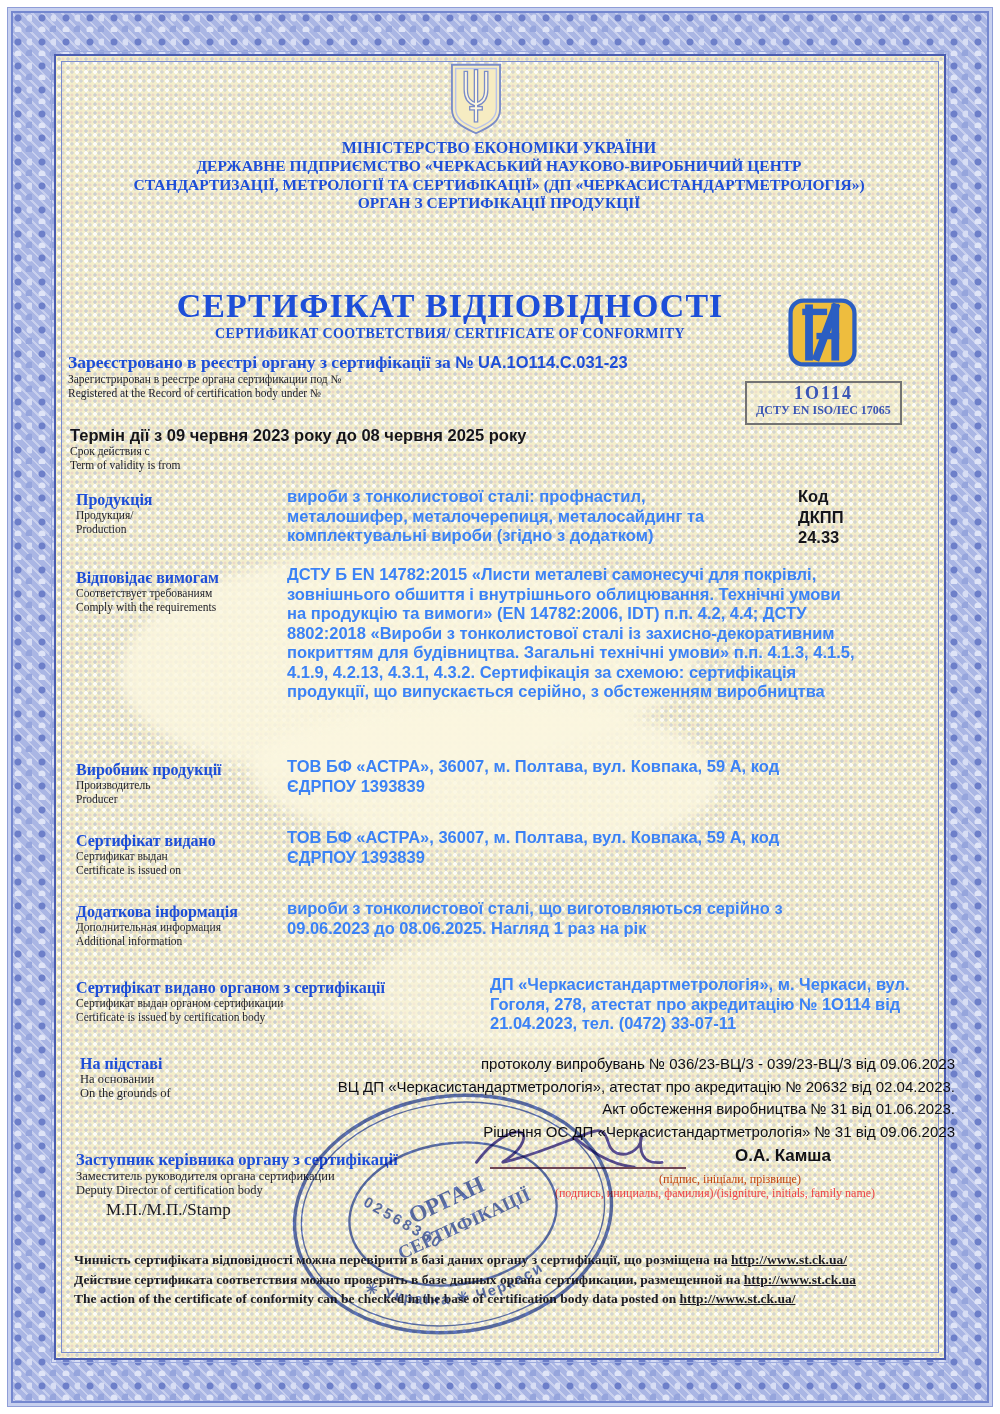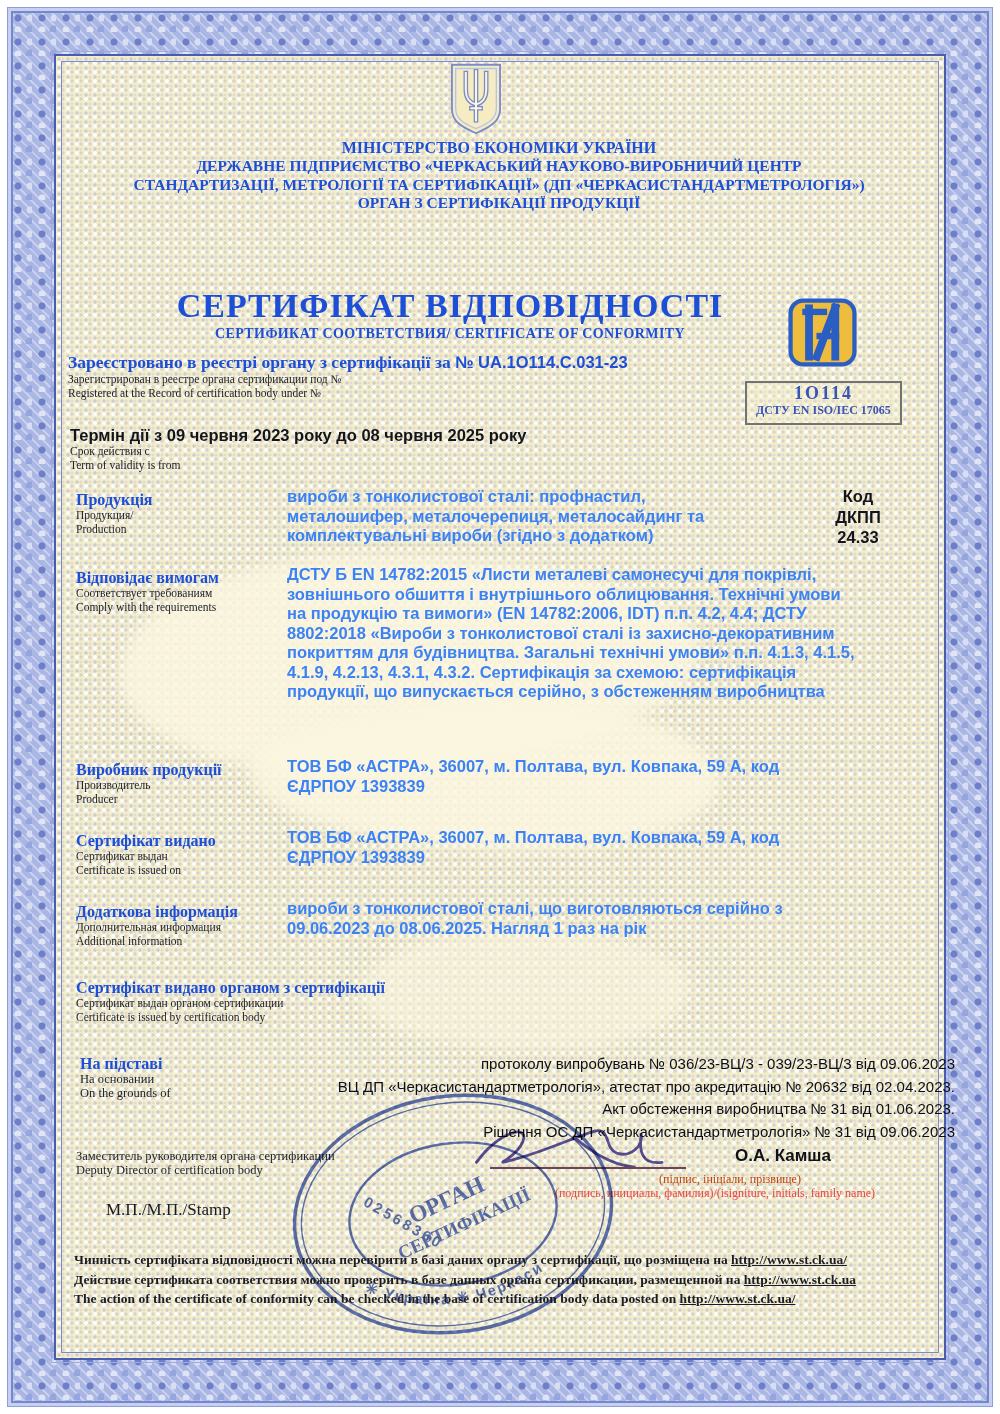--- a/index.html
+++ b/index.html
@@ -57,21 +57,21 @@
   .markbox .s{font-family:"Liberation Serif",serif;font-weight:bold;font-size:12px;line-height:15px;}
 
   .validity{left:70px;top:426px;}
   .validity .main{font-size:16.5px;font-family:"Liberation Sans",sans-serif;font-weight:bold;}
 
   .lblcol{width:210px;}
   .lbl-ua{font-size:16px;line-height:19px;}
   .val{font-family:"Liberation Sans",sans-serif;font-weight:bold;font-size:16.5px;line-height:19.5px;color:#3b82f6;}
   .grline{font-family:"Liberation Sans",sans-serif;font-weight:normal;font-size:15px;line-height:22.5px;white-space:nowrap;color:#0e0e14;text-align:right;}
 
-  .codecol{left:798px;top:486px;width:120px;text-align:center;}
+  .codecol{left:798px;top:486px;width:120px;text-align:left;}
   .codecol div{font-family:"Liberation Sans",sans-serif;font-weight:bold;font-size:16.5px;line-height:20.5px;}
 
   .sigline{left:490px;top:1167px;width:196px;height:0;border-top:2px solid #6e4452;}
   .sig-name{left:735px;top:1146px;font-size:17px;}
   .sig-cap1{left:520px;top:1172px;width:420px;text-align:center;font-size:12px;color:#c2410c;}
   .sig-cap2{left:455px;top:1186px;width:520px;text-align:center;font-size:12px;color:#ef4444;}
   .mp{left:106px;top:1200px;font-size:17px;font-family:"Liberation Serif",serif;color:#1a1a22;}
 
   .footer{left:74px;top:1250px;width:860px;font-size:13.5px;line-height:19.5px;color:#1c1c24;font-weight:bold;}
   .footer .url{text-decoration:underline;}
@@ -188,34 +188,36 @@
     <div class="sub">Дополнительная информация</div>
     <div class="sub">Additional information</div>
   </div>
   <div class="abs val" style="left:287px;top:899px;width:565px">вироби з тонколистової сталі, що виготовляються серійно з 09.06.2023 до 08.06.2025. Нагляд 1 раз на рік</div>
 
   <div class="abs" style="left:76px;top:978px;width:400px">
     <div class="serifB lbl-ua">Сертифікат видано органом з сертифікації</div>
     <div class="sub">Сертификат выдан органом сертификации</div>
     <div class="sub">Certificate is issued by certification body</div>
   </div>
+  <div class="abs val" style="left:490px;top:975px;width:448px">ДП «Черкасистандартметрологія», м. Черкаси, вул. Гоголя, 278, атестат про акредитацію № 1О114 від 21.04.2023, тел. (0472) 33-07-11</div>
 
   <div class="abs" style="left:80px;top:1054px;width:150px">
     <div class="serifB lbl-ua">На підставі</div>
     <div class="sub" style="font-size:12.5px">На основании</div>
     <div class="sub" style="font-size:12.5px">On the grounds of</div>
   </div>
   <div class="abs" style="left:235px;top:1053px;width:720px">
     <div class="grline">протоколу випробувань № 036/23-ВЦ/3 - 039/23-ВЦ/3 від 09.06.2023</div>
     <div class="grline">ВЦ ДП «Черкасистандартметрологія», атестат про акредитацію № 20632 від 02.04.2023.</div>
     <div class="grline">Акт обстеження виробництва № 31 від 01.06.2023.</div>
     <div class="grline">Рішення ОС ДП «Черкасистандартметрологія» № 31 від 09.06.2023</div>
   </div>
 
   <div class="abs" style="left:76px;top:1150px;width:400px">
+    <div class="serifB" style="font-size:16.5px">Заступник керівника органу з сертифікації</div>
     <div class="sub" style="font-size:12.5px">Заместитель руководителя органа сертификации</div>
     <div class="sub" style="font-size:12.5px">Deputy Director of certification body</div>
   </div>
   <div class="abs mp">М.П./М.П./Stamp</div>
 
   <svg class="abs signature" viewBox="0 0 200 50">
     <g fill="none" stroke="#4b3f9e" stroke-width="2.4" stroke-linecap="round" opacity="0.9">
       <path d="M6,40 C24,14 52,6 46,22 C40,38 14,44 40,37 C66,30 96,16 108,13"></path>
       <path d="M108,13 C122,10 116,28 127,32 C139,36 150,26 148,15 C146,30 148,42 166,40"></path>
       <path d="M92,20 C102,28 120,42 142,44"></path>

